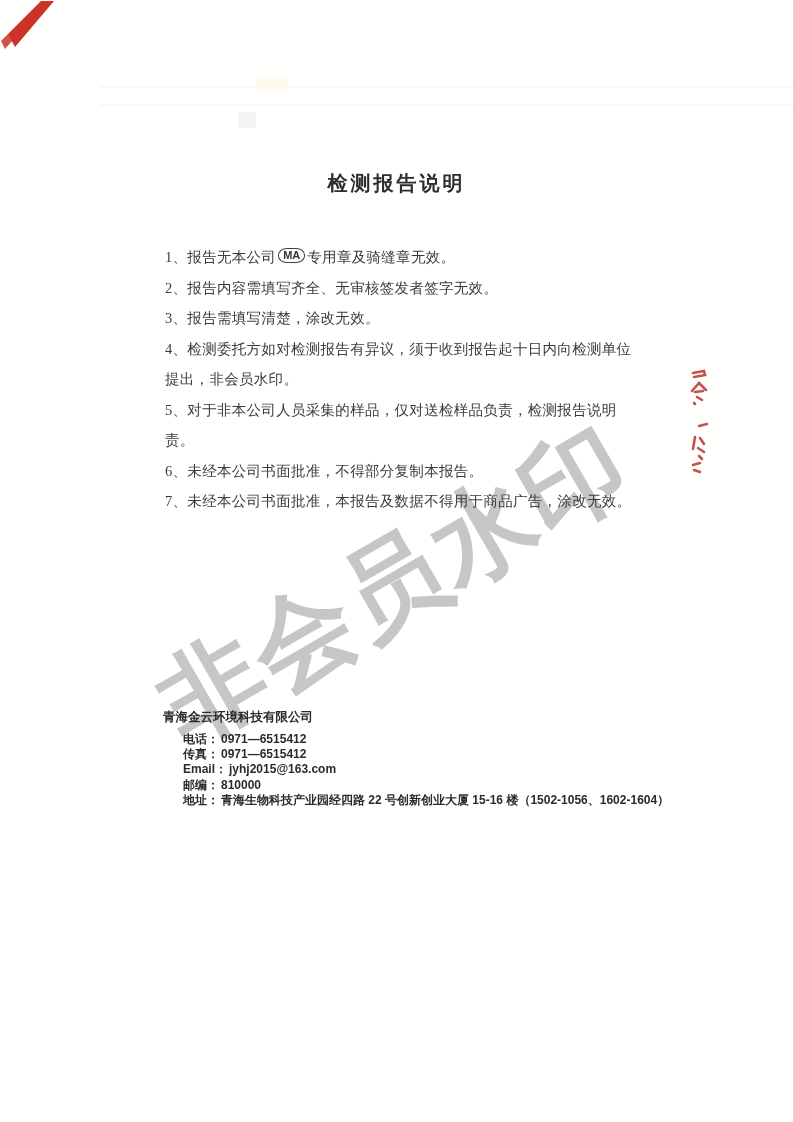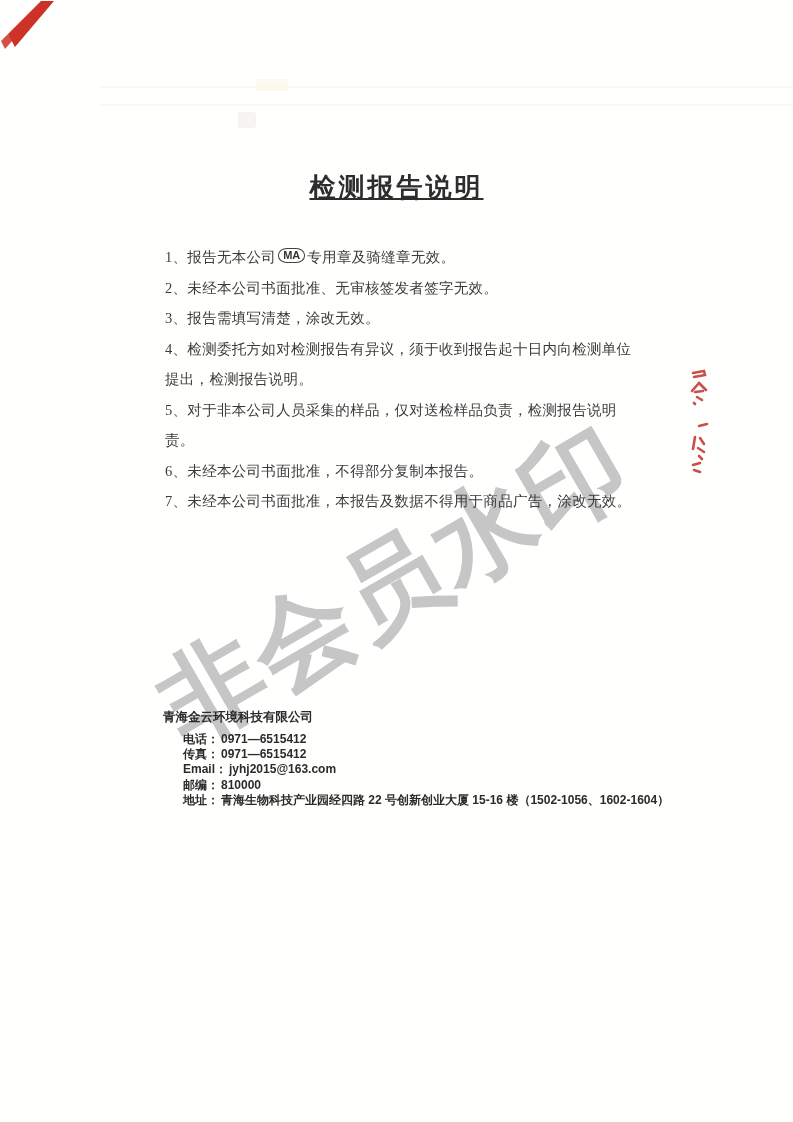--- a/index.html
+++ b/index.html
@@ -13,21 +13,21 @@
   .artifact-box { position:absolute; }
   .watermark {
     position:absolute; left:133px; top:512px; width:540px;
     transform:rotate(-30deg);
     font-family:"Liberation Sans","DejaVu Sans",sans-serif;
     font-weight:bold; font-size:102px; letter-spacing:2px;
     white-space:nowrap; z-index:1; user-select:none;
   }
   .doc-title {
     position:absolute; top:170px; left:0; width:100%; text-align:center;
-    font-size:26px; font-weight:700; letter-spacing:3px; color:#2d2d2d; z-index:2;text-decoration:underline;
+    font-size:20px; font-weight:700; letter-spacing:3px; color:#2d2d2d; z-index:2;
   }
   .items {
     position:absolute; left:165px; top:242px; width:490px; z-index:2;
     font-size:14.5px; letter-spacing:0.3px; line-height:30.5px; color:#3b3b3b;
   }
   .item-line { white-space:nowrap; }
   .ma-badge {
     display:inline-block; border:1.5px solid #3f3f3f; border-radius:9px/7px;
     padding:0 4px 0 4px; margin:0 2px; font-size:11px; line-height:13px;
     font-weight:bold; letter-spacing:0; vertical-align:3px;
@@ -61,30 +61,30 @@
 
   <div class="watermark" style="color:#c6c6c6;">非会员水印</div>
 
   <div class="doc-title">检测报告说明</div>
 
   <div class="items">
     <div class="item-line">
       <span>1、</span><span>报告无本公司</span><span class="ma-badge"><span>MA</span></span><span>专用章及骑缝章无效。</span>
     </div>
     <div class="item-line">
-      <span>2、</span><span>未经本公司书面批准、无审核签发者签字无效。</span>
+      <span>2、</span><span>报告内容需填写齐全、无审核签发者签字无效。</span>
     </div>
     <div class="item-line">
       <span>3、</span><span>报告需填写清楚，涂改无效。</span>
     </div>
     <div class="item-line">
       <span>4、</span><span>检测委托方如对检测报告有异议，须于收到报告起十日内向检测单位</span>
     </div>
     <div class="item-line">
-      <span>提出，检测报告说明。</span>
+      <span>提出，非会员水印。</span>
     </div>
     <div class="item-line">
       <span>5、</span><span>对于非本公司人员采集的样品，仅对送检样品负责，检测报告说明</span>
     </div>
     <div class="item-line">
       <span>责。</span>
     </div>
     <div class="item-line">
       <span>6、</span><span>未经本公司书面批准，不得部分复制本报告。</span>
     </div>

